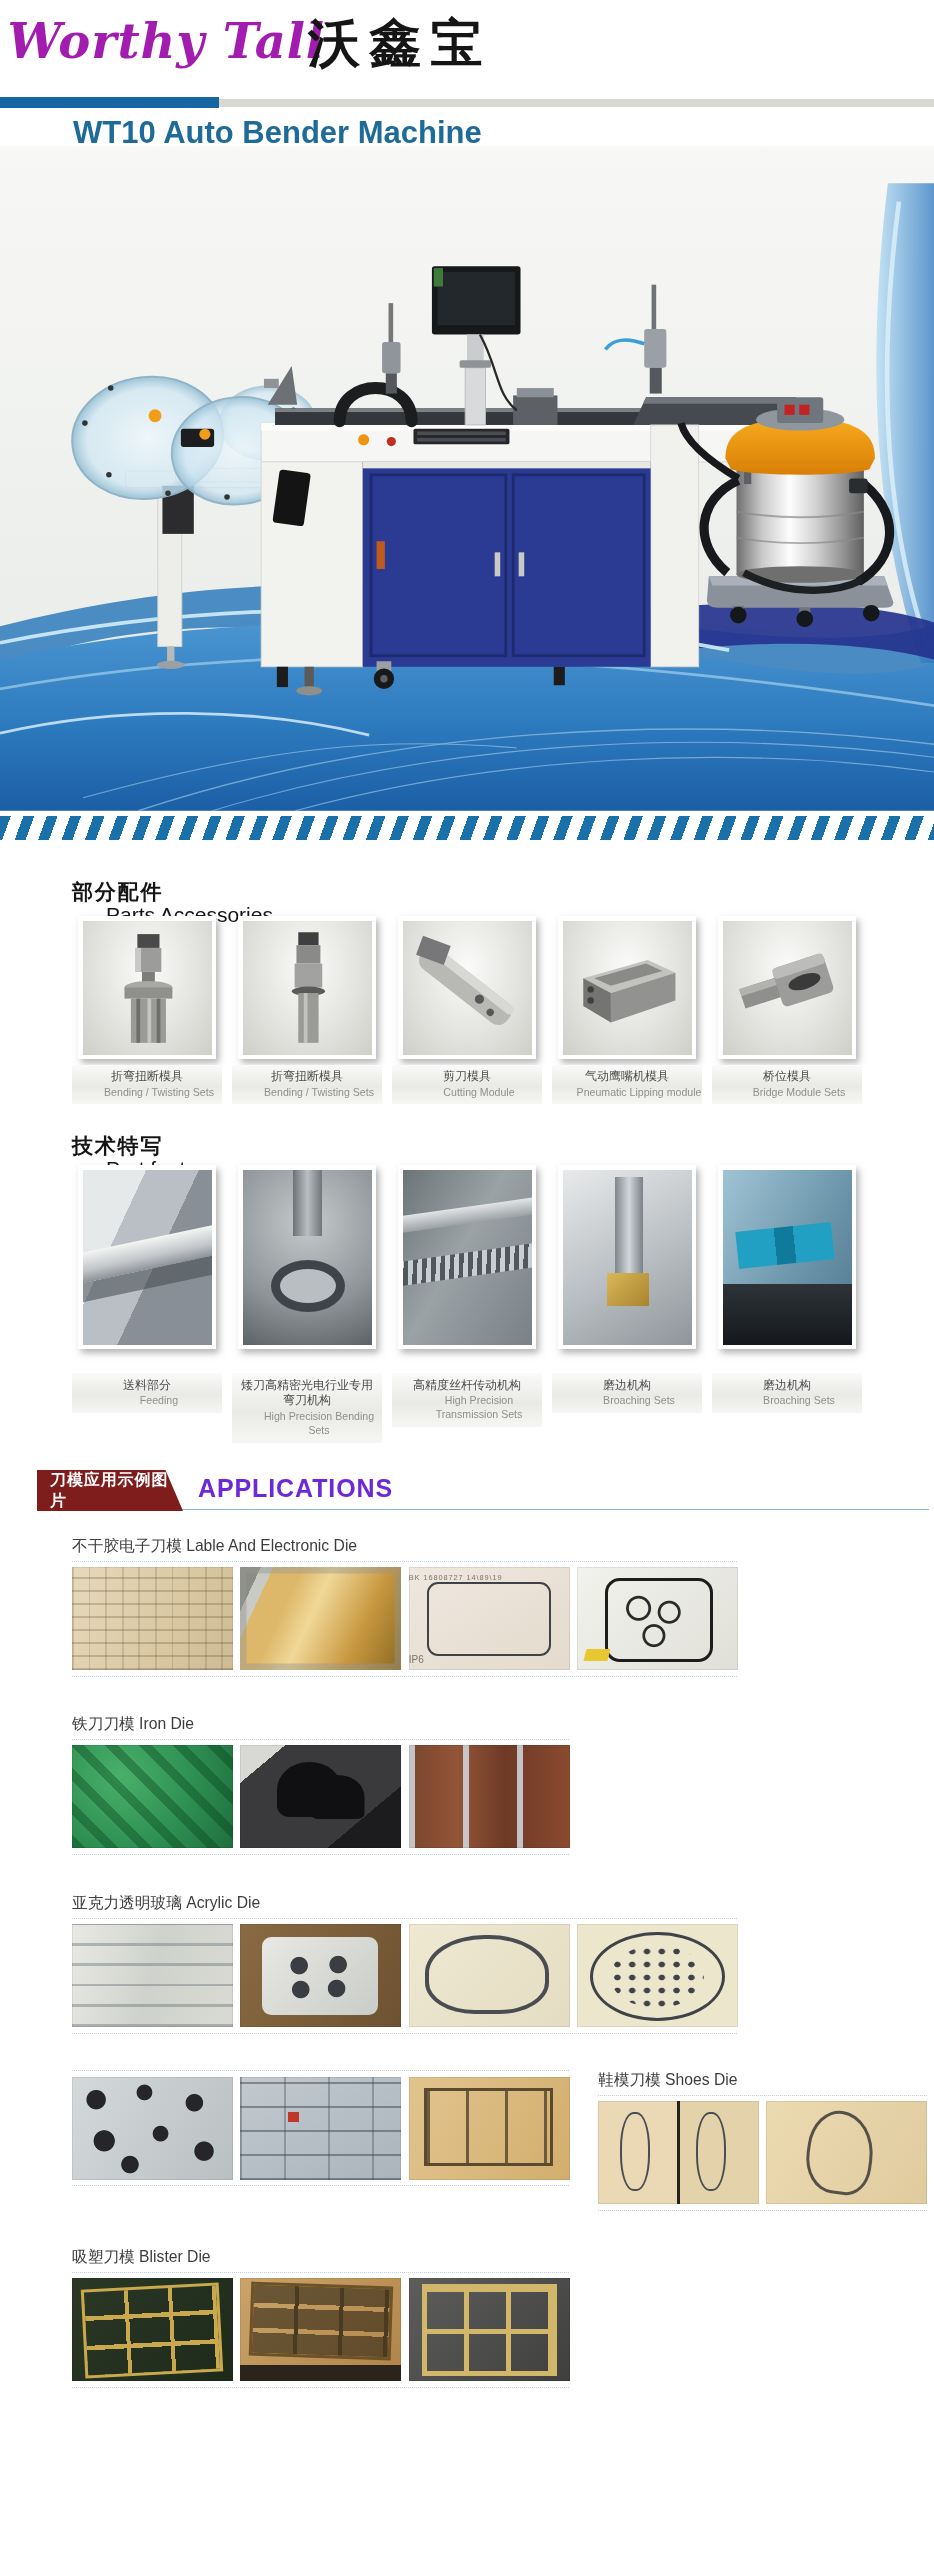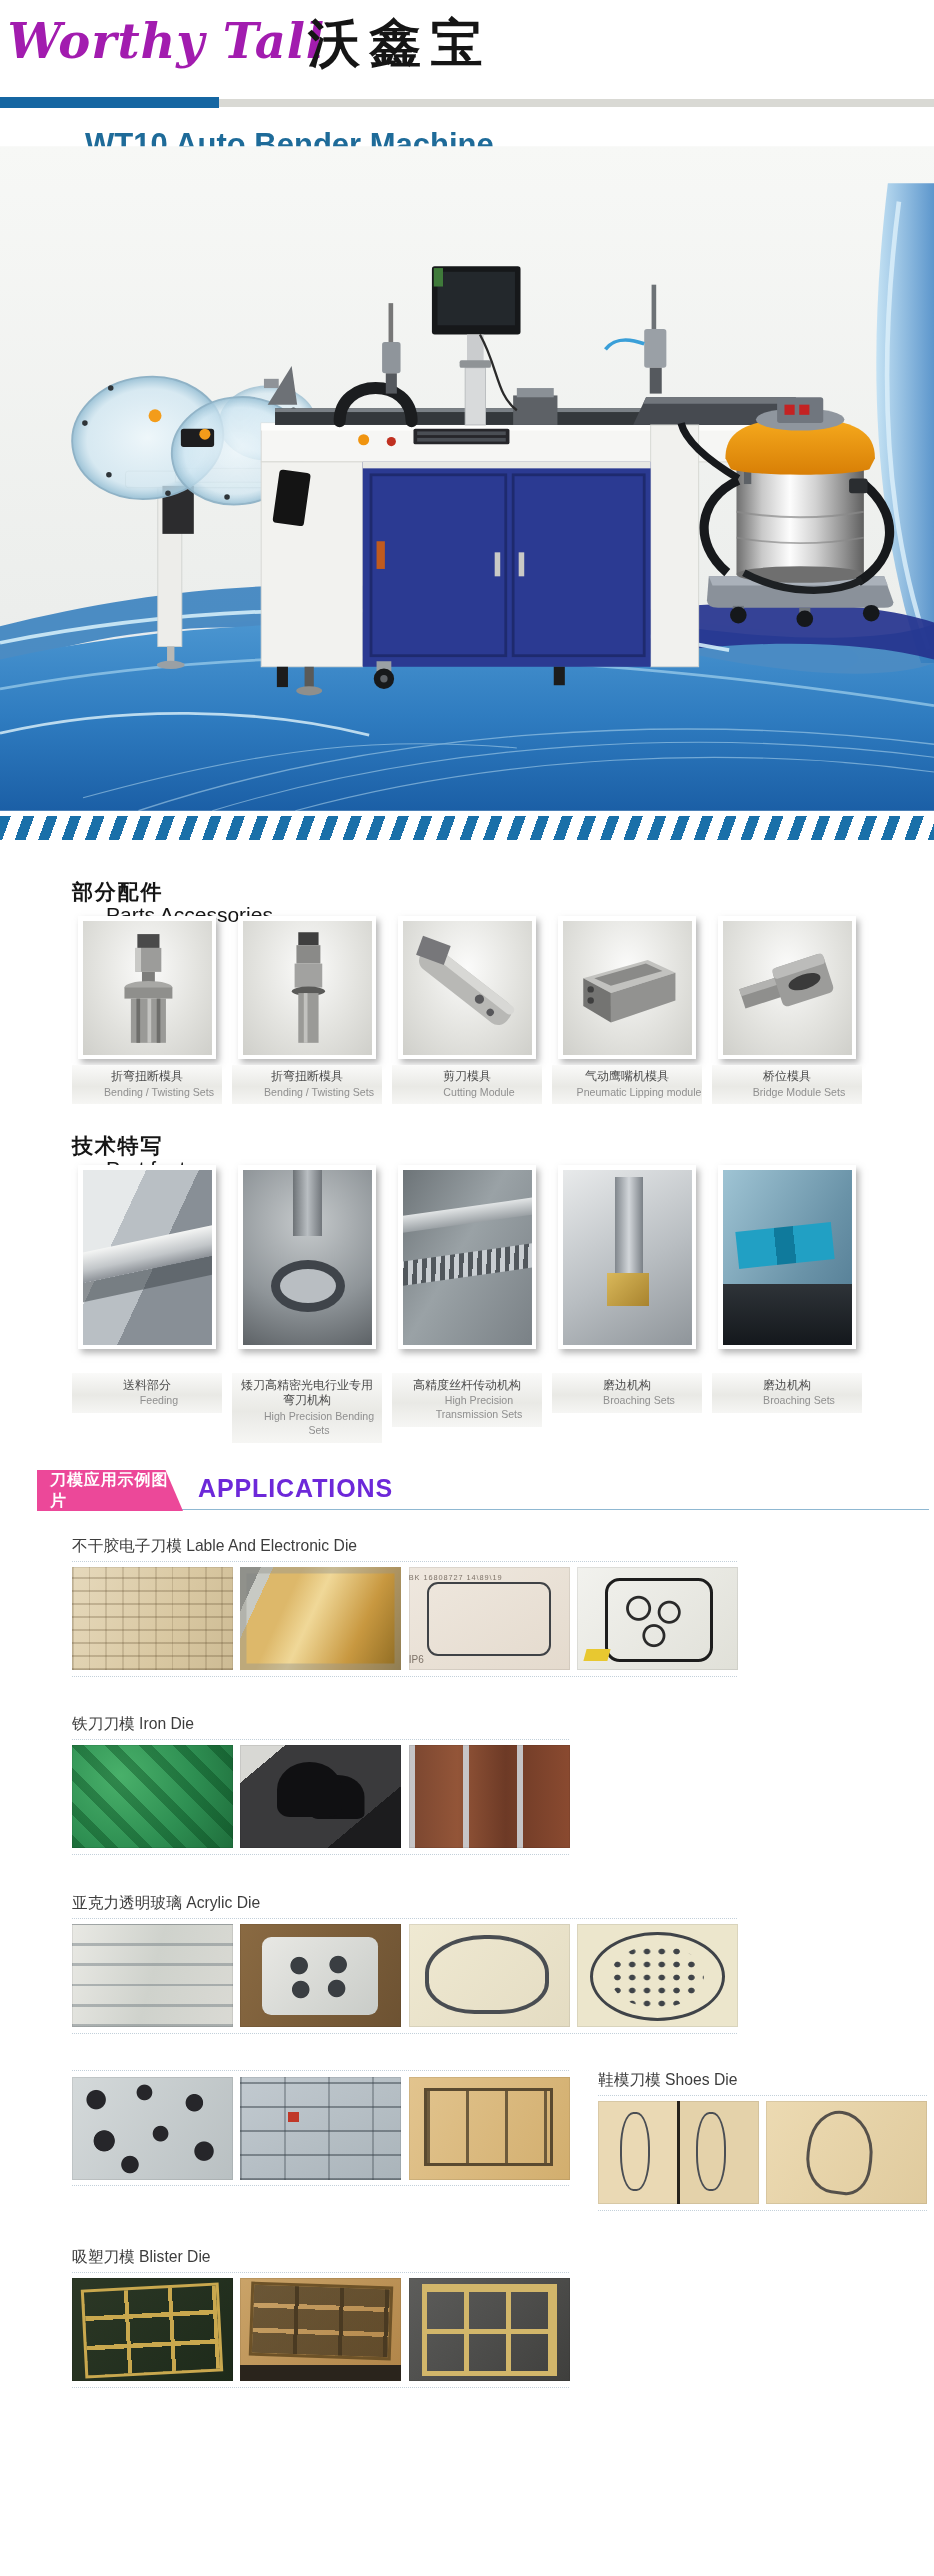--- a/index.html
+++ b/index.html
@@ -6,21 +6,21 @@
   .page{position:relative;width:934px;height:2576px;background:#fff;overflow:hidden;
         font-family:"Liberation Sans",sans-serif;}
 
   
   .logo-en{position:absolute;left:7.4px;top:13px;font-family:"DejaVu Serif",serif;
            font-style:italic;font-weight:700;font-size:48px;color:#a21caf;letter-spacing:0.9px;}
   .logo-cn{position:absolute;left:308px;top:9.2px;font-family:"DejaVu Sans",sans-serif;
            font-weight:700;font-size:52px;color:#151515;letter-spacing:9.2px;}
   .rule-blue{position:absolute;left:0;top:97px;width:219px;height:11px;background:#1566a2;}
   .rule-gray{position:absolute;left:219px;top:99px;width:716px;height:8.3px;background:#d9d9d4;}
-  .page-title{position:absolute;left:69px;top:111px;margin:16px;font-size:31px;font-weight:700;color:#1e6b99;}
+  .page-title{position:absolute;left:69px;top:111px;margin:4px;font-size:31px;font-weight:700;color:#1e6b99;}
 
   
   .hero{position:absolute;left:0;top:146px;width:934px;height:665px;display:block;}
 
   
   .stripe-band{position:absolute;left:0;top:816px;width:934px;height:24px;background:#fff;
     background-image:repeating-linear-gradient(110deg,#1a70a9 0 10.2px,rgba(255,255,255,0) 10.2px 22px);}
 
   
   .section-heading{position:absolute;left:72px;color:#151515;}
@@ -62,21 +62,21 @@
   .f4::after{content:"";position:absolute;left:44px;top:103px;width:42px;height:33px;
       background:linear-gradient(135deg,#d9b85a,#a8832e);}
   .f5{background:linear-gradient(120deg,#9fc4d4,#6a93a8 60%,#4f7890);}
   .f5::before{content:"";position:absolute;left:14.8px;top:57px;width:96px;height:37px;transform:rotate(-6deg);
       background:linear-gradient(90deg,#21a0c4 0 40%,#0f7a9c 40% 60%,#21a0c4 60%);}
   .f5::after{content:"";position:absolute;left:0;top:114px;width:129px;height:61px;
       background:linear-gradient(180deg,#2e3338,#14181c);}
 
   
   .app-banner-line{position:absolute;left:37px;top:1509px;width:892px;border-top:1.8px solid #8fb8d2;}
-  .app-banner-flag{position:absolute;left:37px;top:1470px;width:146px;height:41px;background:#ec4899;
+  .app-banner-flag{position:absolute;left:37px;top:1470px;width:146px;height:41px;background:#7f1d1d;
       clip-path:polygon(0 0,88% 0,100% 100%,0 100%);display:flex;align-items:center;}
   .app-banner-flag span{color:#fff;font-size:16px;font-weight:700;letter-spacing:0.9px;padding-left:13px;}
   .app-banner-word{position:absolute;left:198px;top:1474px;font-size:25px;font-weight:700;
       color:#6d28d9;letter-spacing:0.9px;}
 
   
   .app-section{position:absolute;left:72px;}
   .app-right{left:598px;}
   .app-label{font-size:15.7px;color:#3d3d3d;line-height:19.4px;margin-bottom:5.5px;white-space:nowrap;}
   .app-images{border-top:1.8px dotted #c3d0da;border-bottom:1.8px dotted #c3d0da;

